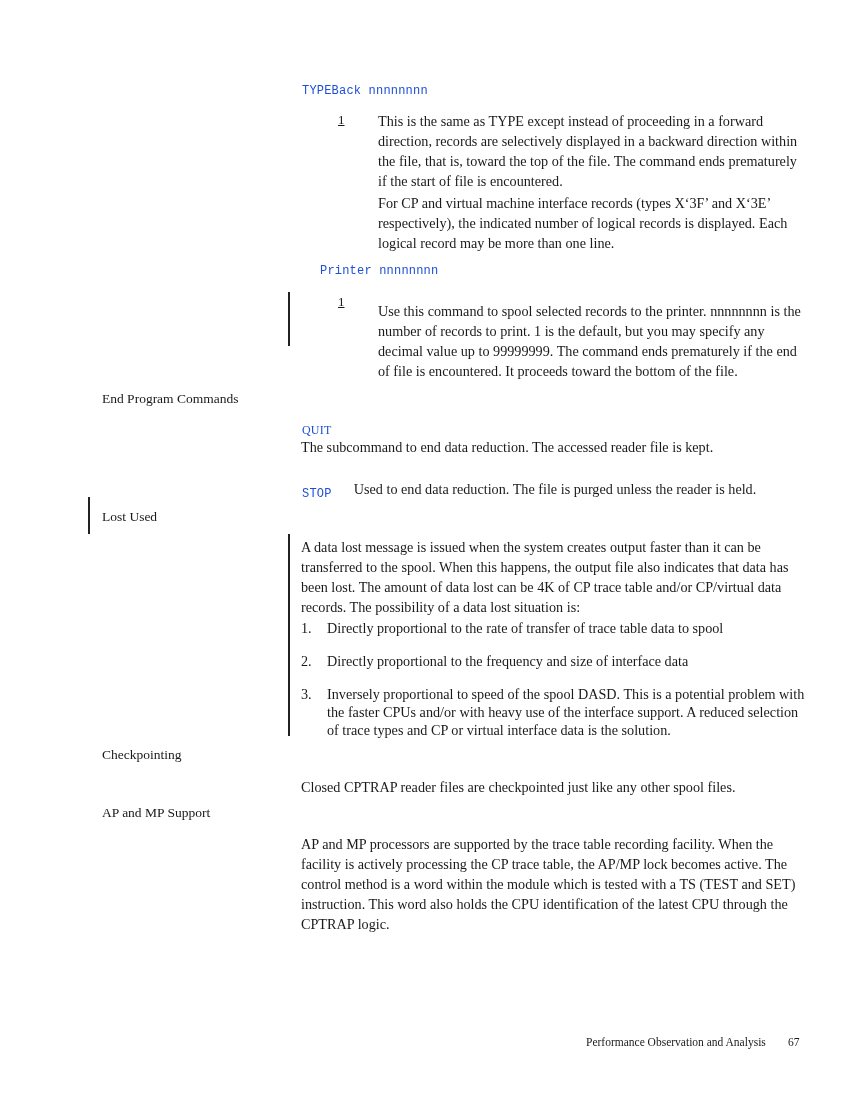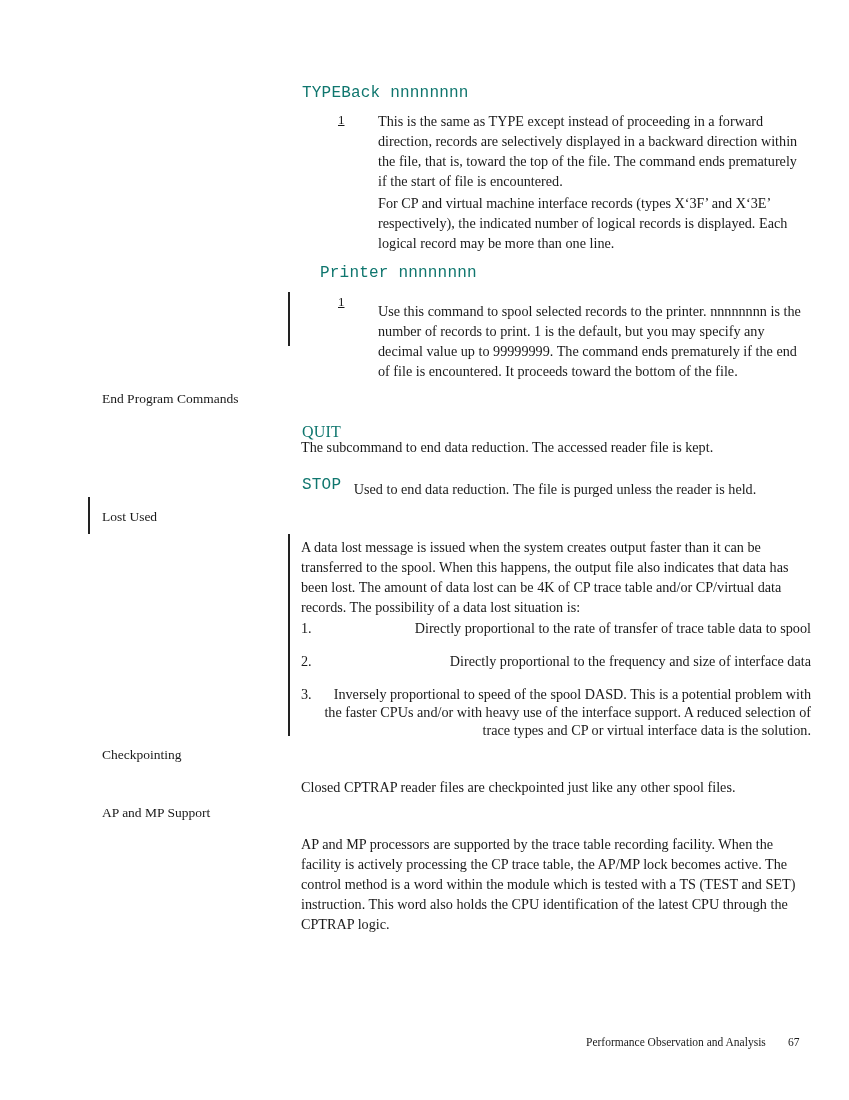--- a/index.html
+++ b/index.html
@@ -1,45 +1,45 @@
 <!DOCTYPE html>
 <html><head>
 <meta charset="utf-8">
 <style>
   html, body { margin: 0; padding: 0; background: #ffffff; }
   body { width: 849px; height: 1100px; position: relative; overflow: hidden; color: #1a1a1a;
          font-family: "Liberation Serif", "DejaVu Serif", serif; }
   .abs { position: absolute; }
-  .mono { font-family: "Liberation Mono", "DejaVu Sans Mono", monospace; font-size: 16px; color: #0f766e; letter-spacing: 0.2px; }
+  .mono { font-family: "Liberation Mono", "DejaVu Sans Mono", monospace; font-size: 12px; color: #1d4ed8; letter-spacing: 0.2px; }
   .body { font-size: 14.2px; line-height: 20px; }
   .heading { font-weight: normal; font-size: 13.5px; font-family: "Liberation Serif", serif; }
   .num { text-decoration: underline; font-size: 13px; }
   .bar { position: absolute; width: 2px; background: #222; }
   .list-item { position: absolute; left: 301px; width: 510px; font-size: 14.2px; line-height: 18px; }
   .list-item .n { position: absolute; left: 0; top: 0; }
-  .list-item .t { margin-left: 18px; display: block; text-align: right; }
+  .list-item .t { margin-left: 26px; display: block; }
   .footer { font-size: 11.5px; }
 </style>
 </head>
 <body>
 
 <div class="abs mono" style="left:302px; top:84px;">TYPEBack nnnnnnnn</div>
 <div class="abs num" style="left:338px; top:112px;">1</div>
 <div class="abs body" style="left:378px; top:111px; width:430px;">This is the same as TYPE except instead of proceeding in a forward direction, records are selectively displayed in a backward direction within the file, that is, toward the top of the file.  The command ends prematurely if the start of file is encountered.</div>
 <div class="abs body" style="left:378px; top:193px; width:430px;">For CP and virtual machine interface records (types X‘3F’ and X‘3E’ respectively), the indicated number of logical records is displayed. Each logical record may be more than one line.</div>
 
 <div class="abs mono" style="left:320px; top:264px;">Printer nnnnnnnn</div>
 <div class="bar" style="left:288px; top:292px; height:54px;"></div>
 <div class="abs num" style="left:338px; top:294px;">1</div>
 <div class="abs body" style="left:378px; top:301px; width:432px;">Use this command to spool selected records to the printer.  nnnnnnnn is the number of records to print.  1 is the default, but you may specify any decimal value up to 99999999.  The command ends prematurely if the end of file is encountered.  It proceeds toward the bottom of the file.</div>
 
 <div class="abs heading" style="left:102px; top:391px;">End Program Commands</div>
 <div class="abs mono" style="left:302px; top:423px;font-family:Liberation Serif, serif;">QUIT</div>
 <div class="abs body" style="left:301px; top:437px; width:510px;">The subcommand to end data reduction.  The accessed reader file is kept.</div>
-<div class="abs mono" style="left:302px; top:476px;">STOP</div>
+<div class="abs mono" style="left:302px; top:487px;">STOP</div>
 <div class="abs body" style="left:300px; top:479px; width:510px;text-align:center;">Used to end data reduction.  The file is purged unless the reader is held.</div>
 
 <div class="bar" style="left:88px; top:497px; height:37px;"></div>
 <div class="abs heading" style="left:102px; top:509px;">Lost Used</div>
 <div class="bar" style="left:288px; top:534px; height:202px;"></div>
 <div class="abs body" style="left:301px; top:537px; width:512px;">A data lost message is issued when the system creates output faster than it can be transferred to the spool.  When this happens, the output file also indicates that data has been lost.  The amount of data lost can be 4K of CP trace table and/or CP/virtual data records.  The possibility of a data lost situation is:</div>
 
 <div class="list-item" style="top:619px;">
   <span class="n">1.</span>
   <span class="t">Directly proportional to the rate of transfer of trace table data to spool</span>

